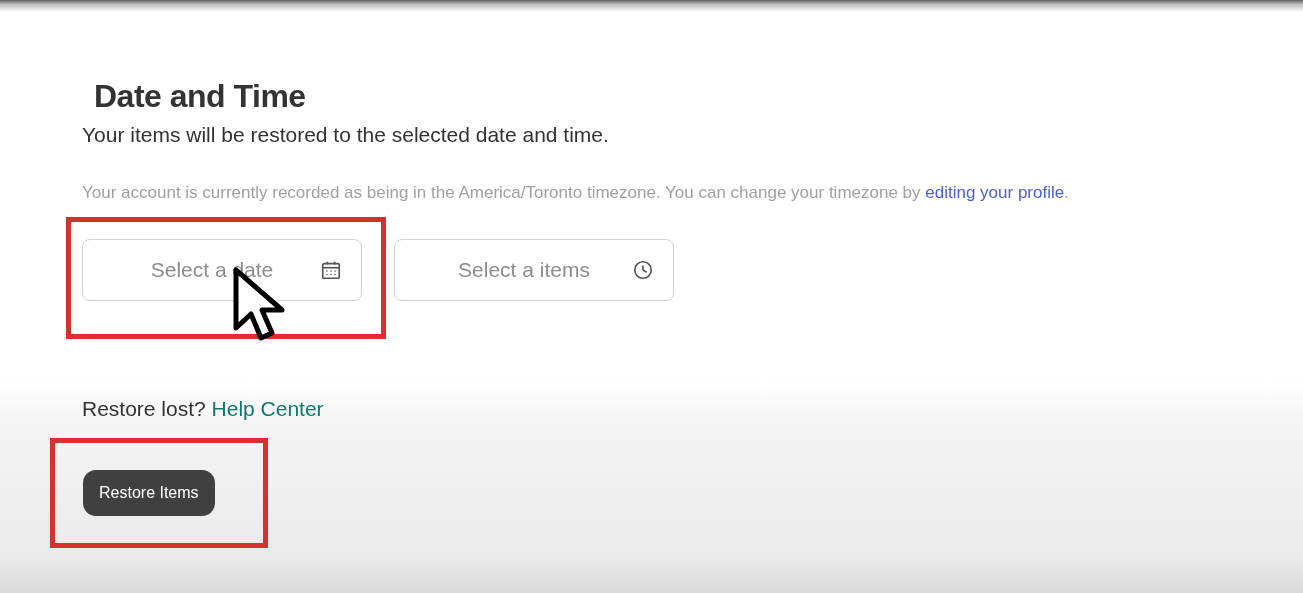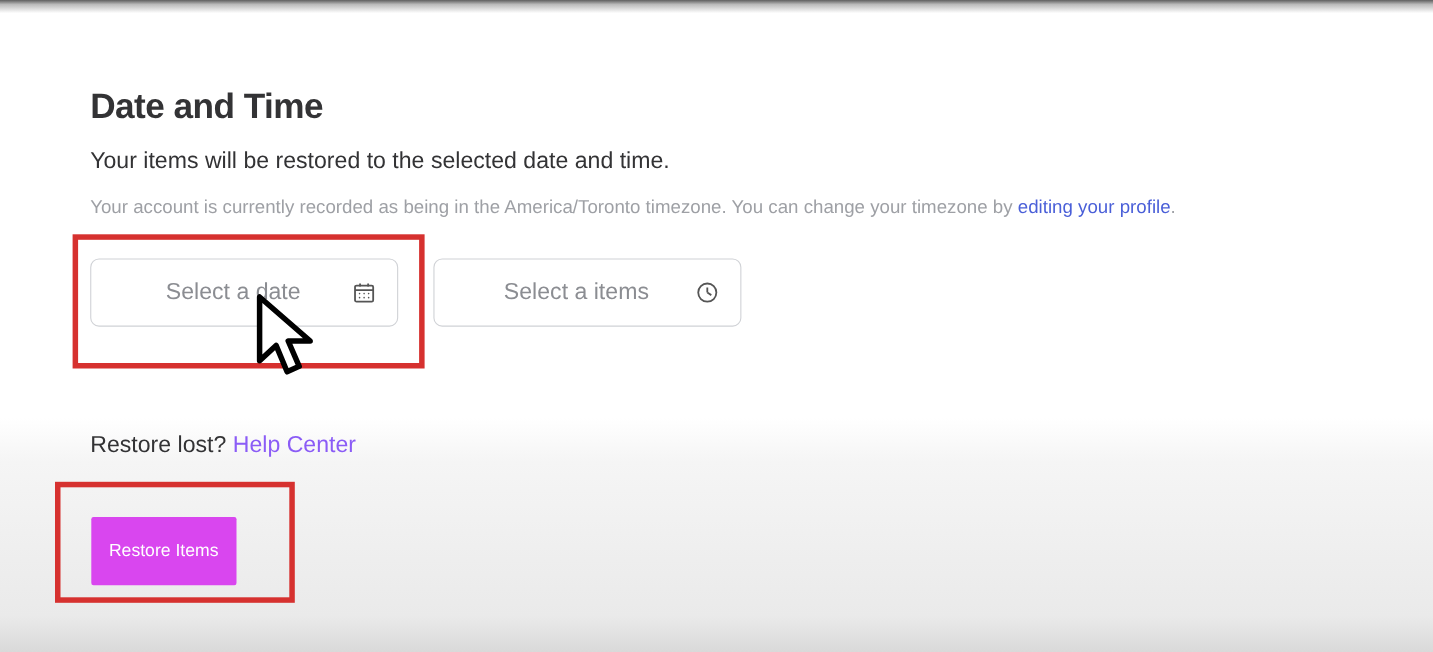--- a/index.html
+++ b/index.html
@@ -14,29 +14,30 @@
     position: absolute;
     left: 82px;
     top: 78px;
     width: 1100px;
   }
   .page-title {
     font-size: 32px;
     font-weight: 800;
     color: #333335;
     letter-spacing: -0.5px;
+    margin-left: 12px;
   }
   .page-subtitle {
-    margin-top: 20px;
+    margin-top: 8px;
     font-size: 21px;
     font-weight: 400;
     color: #333335;
   }
   .tz-line {
-    margin-top: 20px;
+    margin-top: 36px;
     font-size: 17px;
     color: #9ea0a5;
     font-weight: 400;
   }
   .tz-link {
     color: #4a5fd8;
     cursor: pointer;
   }
   .tz-period { color: #9ea0a5; }
   .picker-row {
@@ -81,43 +82,43 @@
     display: flex; align-items: center; justify-content: center;
     color: #555;
   }
   .picker .picon svg { stroke: #555; }
   .help-line {
     margin-top: 96px;
     font-size: 21px;
     color: #333335;
   }
   .help-link {
-    color: #8b5cf6;
+    color: #0f766e;
     cursor: pointer;
   }
   .restore-wrap {
     position: absolute;
     left: 50px;
     top: 438px;
     width: 218px;
     height: 110px;
   }
   .annot-restore {
     left: 0; top: 0;
     width: 218px; height: 110px;
   }
   .restore-btn {
     position: absolute;
     left: 33px; top: 32px;
     min-width: 126px;
-    height: 62px;
+    height: 46px;
     padding: 0 16px;
-    border-radius: 2px;
+    border-radius: 13px;
     border: none;
-    background: #d946ef;
+    background: #404040;
     color: #ffffff;
     font-size: 16px;
     font-weight: 500;
     cursor: not-allowed;
     display: flex;
     align-items: center;
     justify-content: center;
   }
   .cursor-overlay {
     position: absolute;

